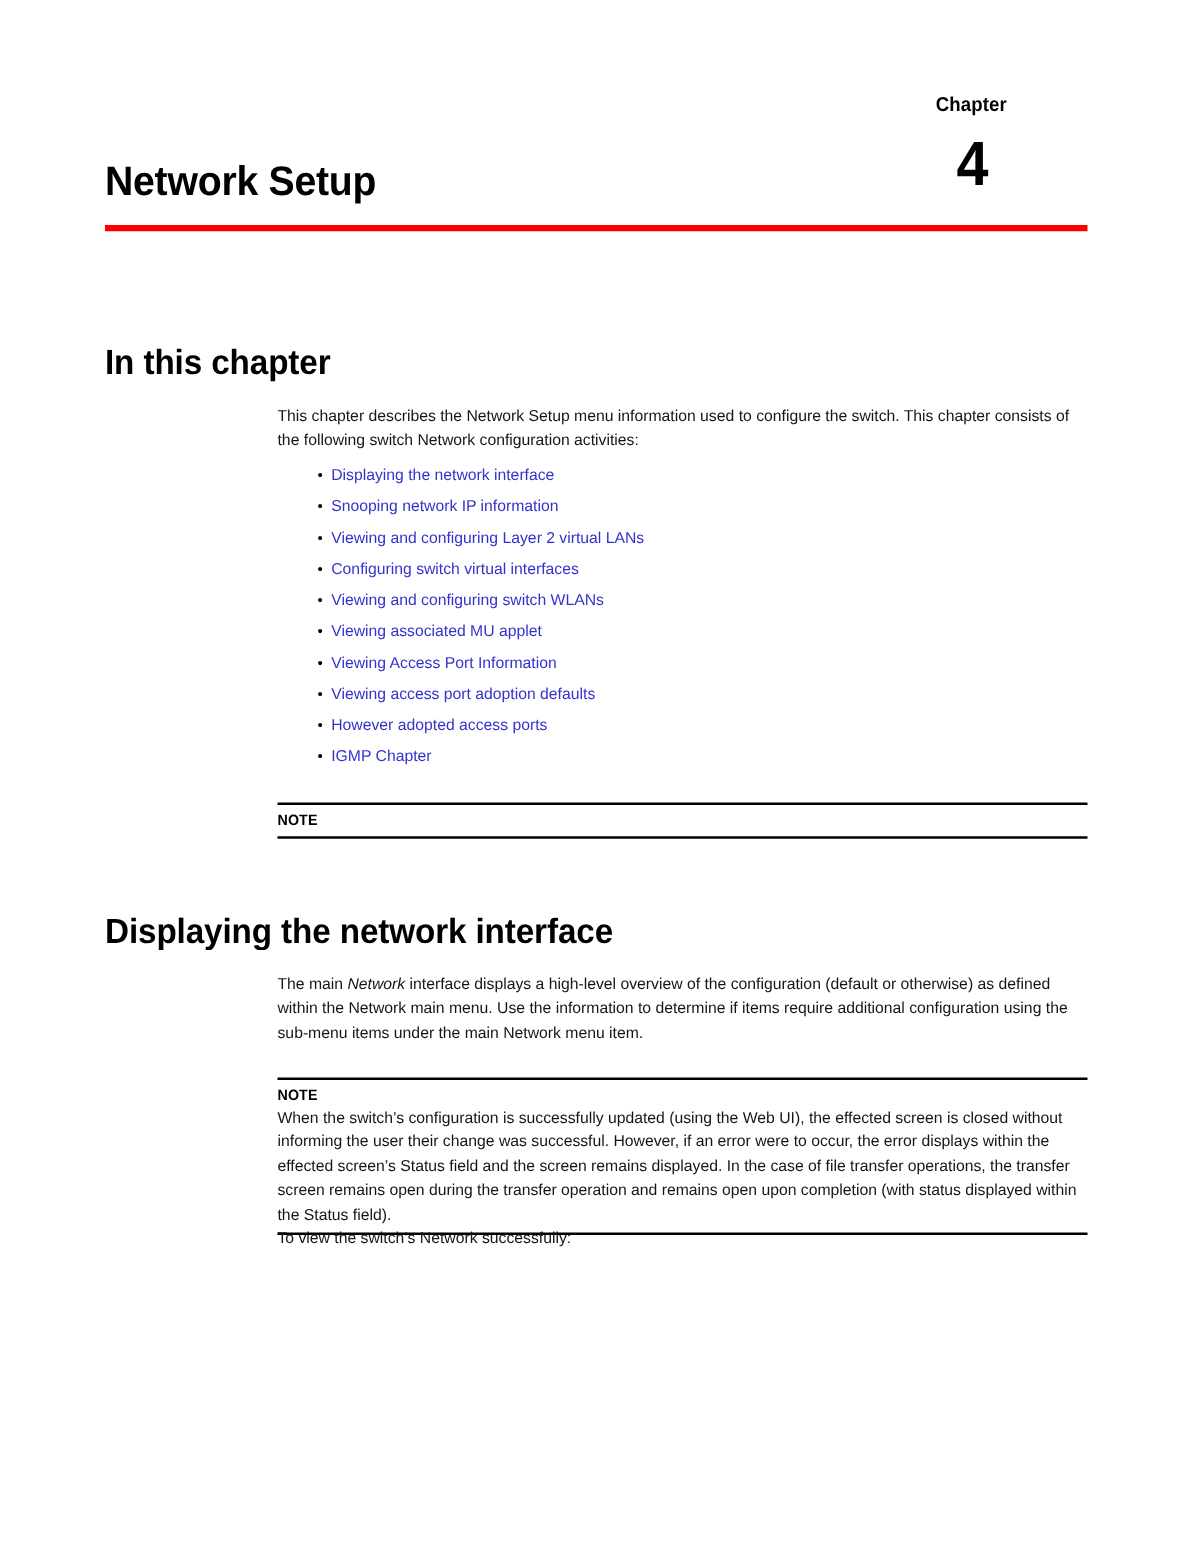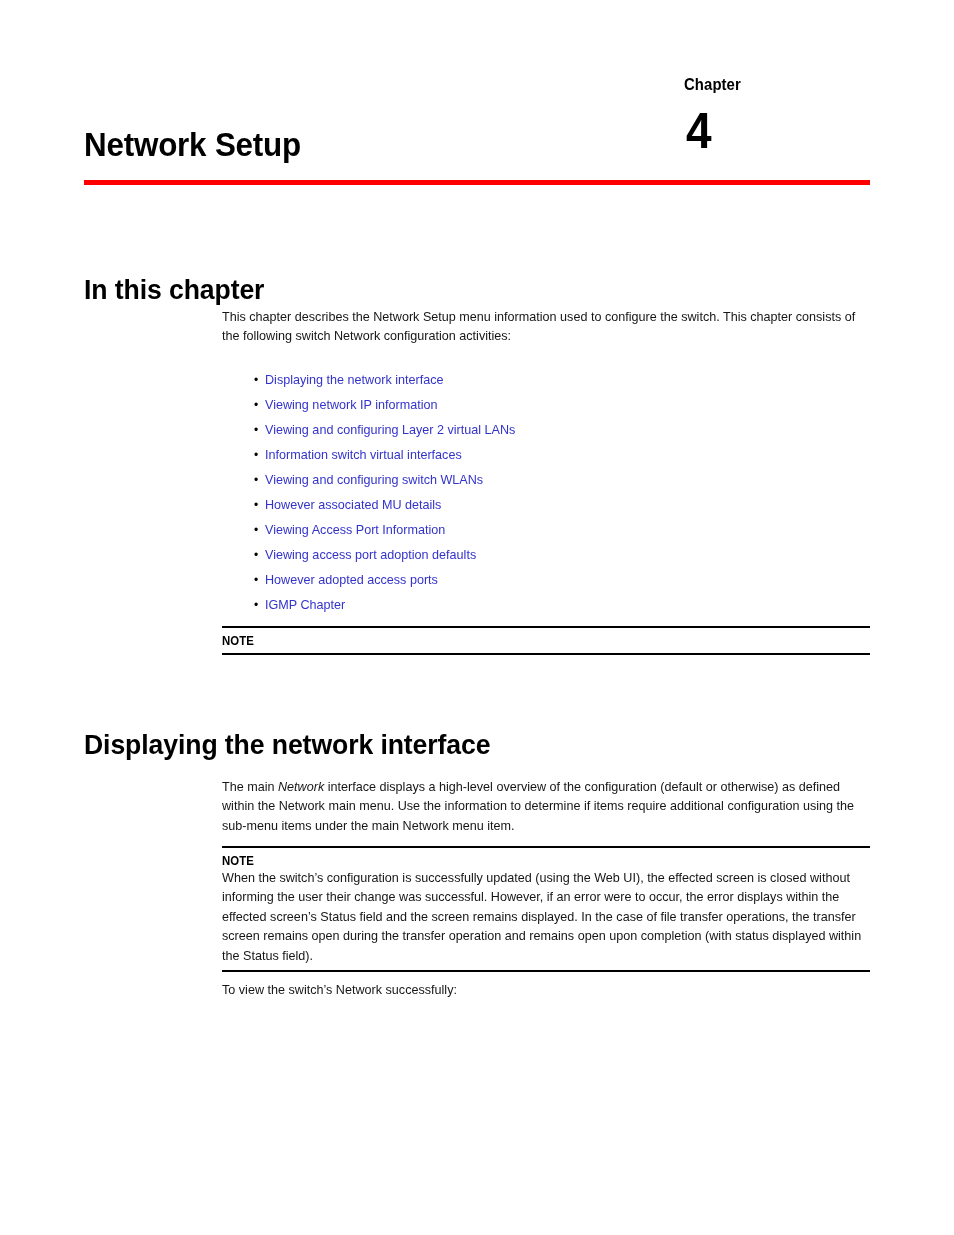--- a/index.html
+++ b/index.html
@@ -28,21 +28,21 @@
   .chapter-header {
     position: absolute;
     left: 84px;
     top: 76px;
     width: 786px;
   }
   .chapter-marker {
     position: absolute;
     right: 0;
     top: 0;
-    text-align: left;
+    text-align: center;
     width: 200px;
   }
   .chapter-word {
     font-family: "Liberation Sans Narrow", "Liberation Sans", sans-serif;
     font-weight: bold;
     font-size: 16px;
     letter-spacing: 0.1px;
     line-height: 18px;
     transform: scaleX(0.93);
     transform-origin: right center;
@@ -99,21 +99,21 @@
   
   .body-block {
     position: absolute;
     left: 222px;
     width: 650px;
     font-size: 12.6px;
     line-height: 19.4px;
     color: #161616;
     text-align: left;
   }
-  #intro-paragraph { top: 308px; width: 652px; }
+  #intro-paragraph { top: 324px; width: 652px; }
   #displaying-paragraph { top: 778px; width: 648px; }
   #closing-paragraph { top: 981px; width: 500px; }
 
   .body-block em {
   }
 
   
   .bullet-list {
     position: absolute;
     left: 254px;
@@ -146,20 +146,21 @@
 
   
   .note-block {
     position: absolute;
     left: 222px;
     width: 648px;
     border-top: 2.2px solid #000000;
     border-bottom: 2.2px solid #000000;
     padding: 3px 0 4px 0;
     box-sizing: content-box;
+    margin-top: 16px;
   }
   #note-https { top: 626px; }
   #note-webui  { top: 846px; }
 
   .note-label {
     font-family: "Liberation Sans Narrow", "Liberation Sans", sans-serif;
     font-weight: bold;
     font-size: 12px;
     line-height: 15px;
     letter-spacing: 0.1px;
@@ -192,37 +193,37 @@
 
   <div class="body-block" id="intro-paragraph">This chapter describes the Network Setup menu information used to configure the switch. This chapter consists of the following switch Network configuration activities:</div>
 
   <ul class="bullet-list" id="chapter-links">
     <li>
       <span class="bullet-dot">•</span>
       <span class="link">Displaying the network interface</span>
     </li>
     <li>
       <span class="bullet-dot">•</span>
-      <span class="link">Viewing network IP information</span>
+      <span class="link">Snooping network IP information</span>
     </li>
     <li>
       <span class="bullet-dot">•</span>
       <span class="link">Viewing and configuring Layer 2 virtual LANs</span>
     </li>
     <li>
       <span class="bullet-dot">•</span>
-      <span class="link">Information switch virtual interfaces</span>
+      <span class="link">Configuring switch virtual interfaces</span>
     </li>
     <li>
       <span class="bullet-dot">•</span>
       <span class="link">Viewing and configuring switch WLANs</span>
     </li>
     <li>
       <span class="bullet-dot">•</span>
-      <span class="link">However associated MU details</span>
+      <span class="link">Viewing associated MU applet</span>
     </li>
     <li>
       <span class="bullet-dot">•</span>
       <span class="link">Viewing Access Port Information</span>
     </li>
     <li>
       <span class="bullet-dot">•</span>
       <span class="link">Viewing access port adoption defaults</span>
     </li>
     <li>

